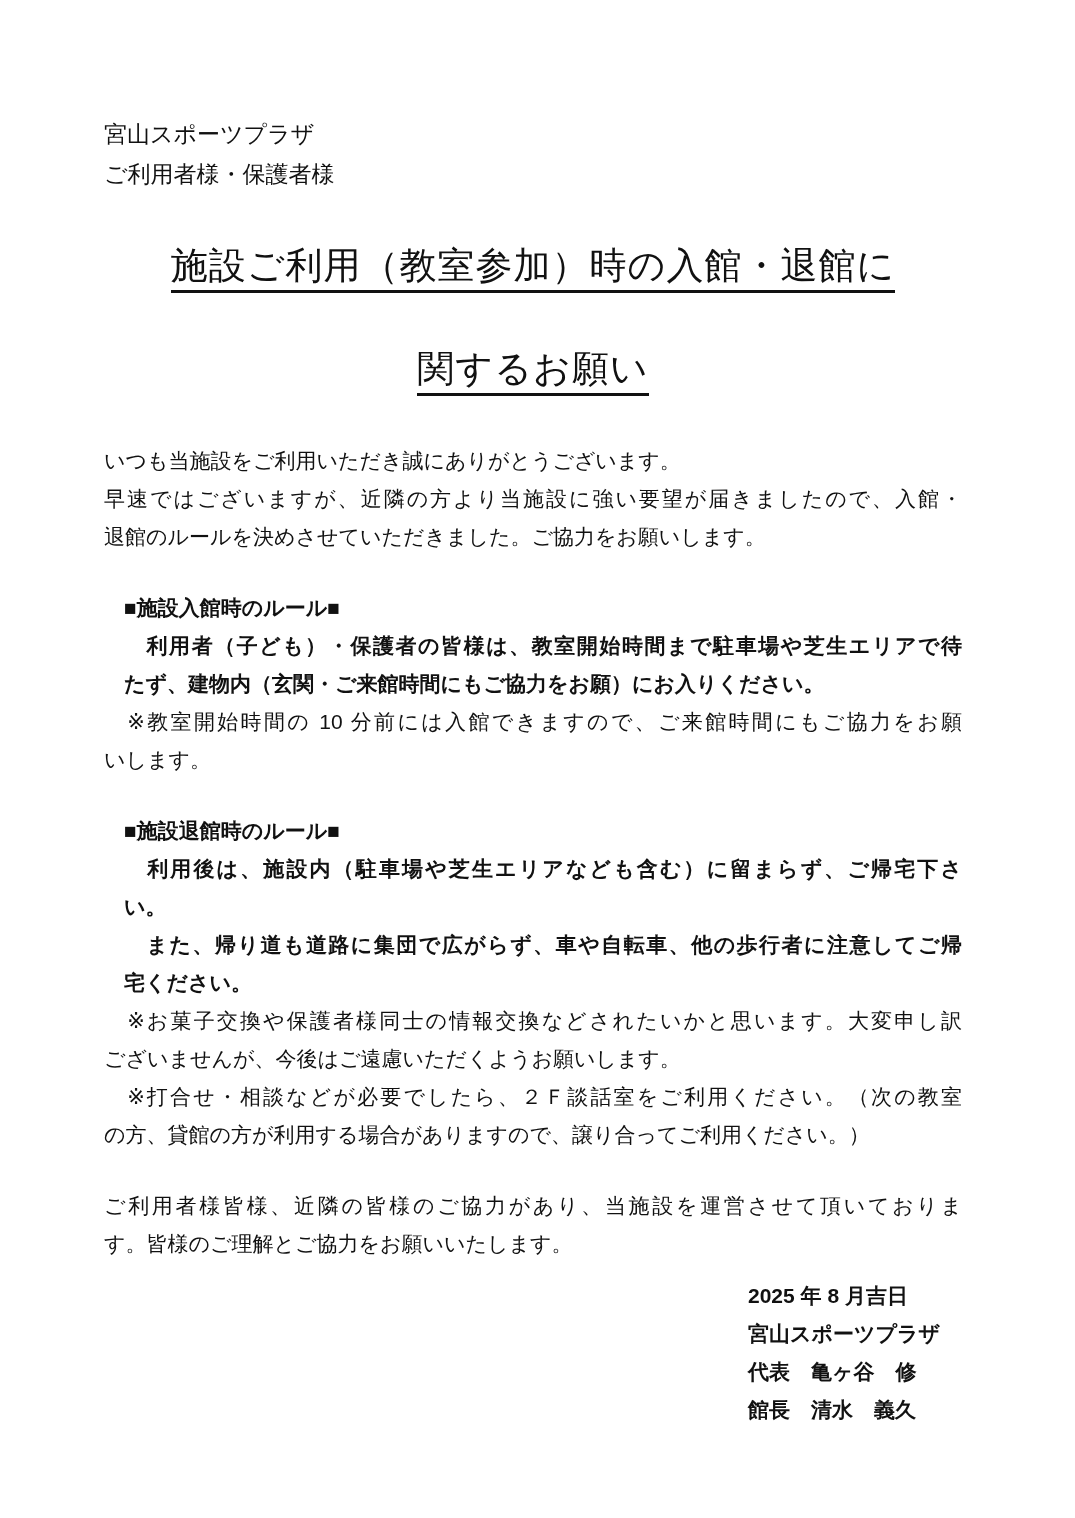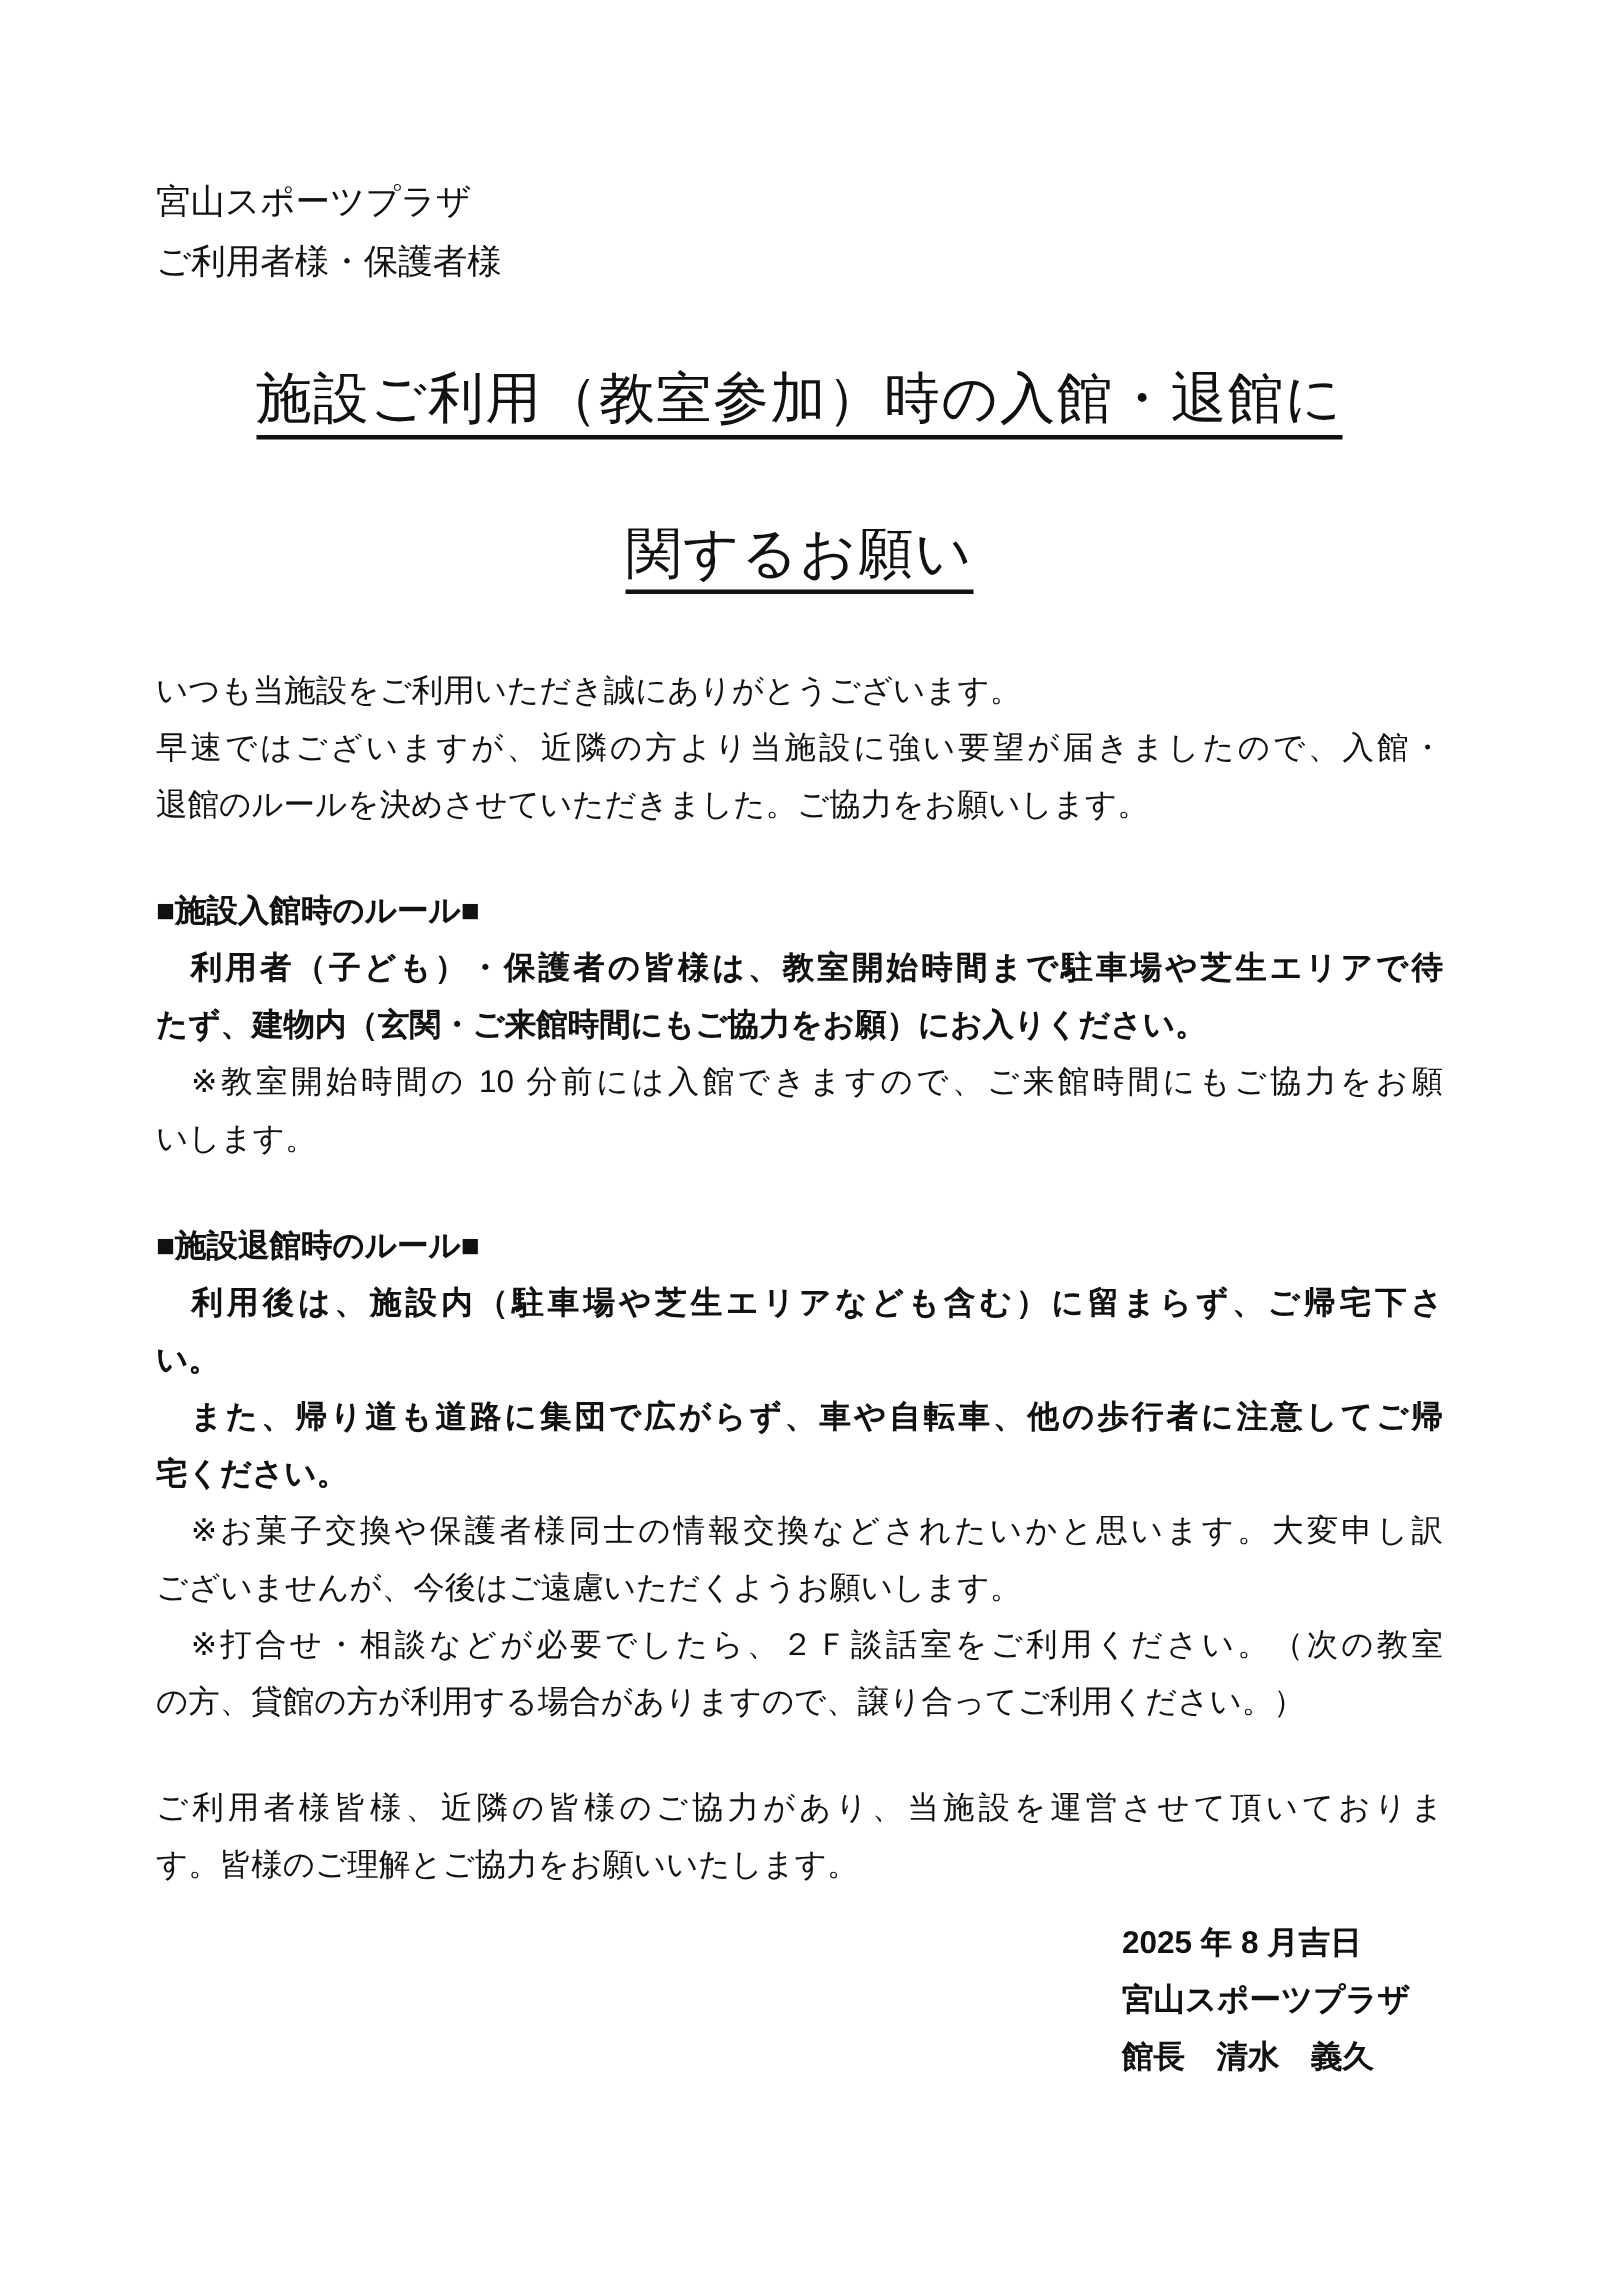--- a/index.html
+++ b/index.html
@@ -37,21 +37,21 @@
     border-bottom: 3px solid currentColor;
     padding-bottom: 4px;
   }
 
   
   .letter-body { margin-top: 18px; }
   .block { margin-top: 33px; }
   .block:first-child { margin-top: 0; }
 
   .paragraph { margin: 0; }
-  .paragraph.bold .line { font-weight: bold; }
+  .paragraph.bold .line { font-weight: bold; margin-left: 20px; }
 
   .line {
     font-size: 21px;
     line-height: 38px;
     min-height: 38px;
     white-space: pre-wrap;
   }
   
   .line.fill {
     text-align: justify;
@@ -131,16 +131,17 @@
         <div class="paragraph">
           <div class="line fill">ご利用者様皆様、近隣の皆様のご協力があり、当施設を運営させて頂いておりま</div>
           <div class="line">す。皆様のご理解とご協力をお願いいたします。</div>
         </div>
       </div>
     </div>
 
   <div class="signature">
     <div class="line">2025 年 8 月吉日</div>
     <div class="line">宮山スポーツプラザ</div>
+    <div class="line">代表　亀ヶ谷　修</div>
     <div class="line">館長　清水　義久</div>
   </div>
 
 </div>
 
 </body></html>

